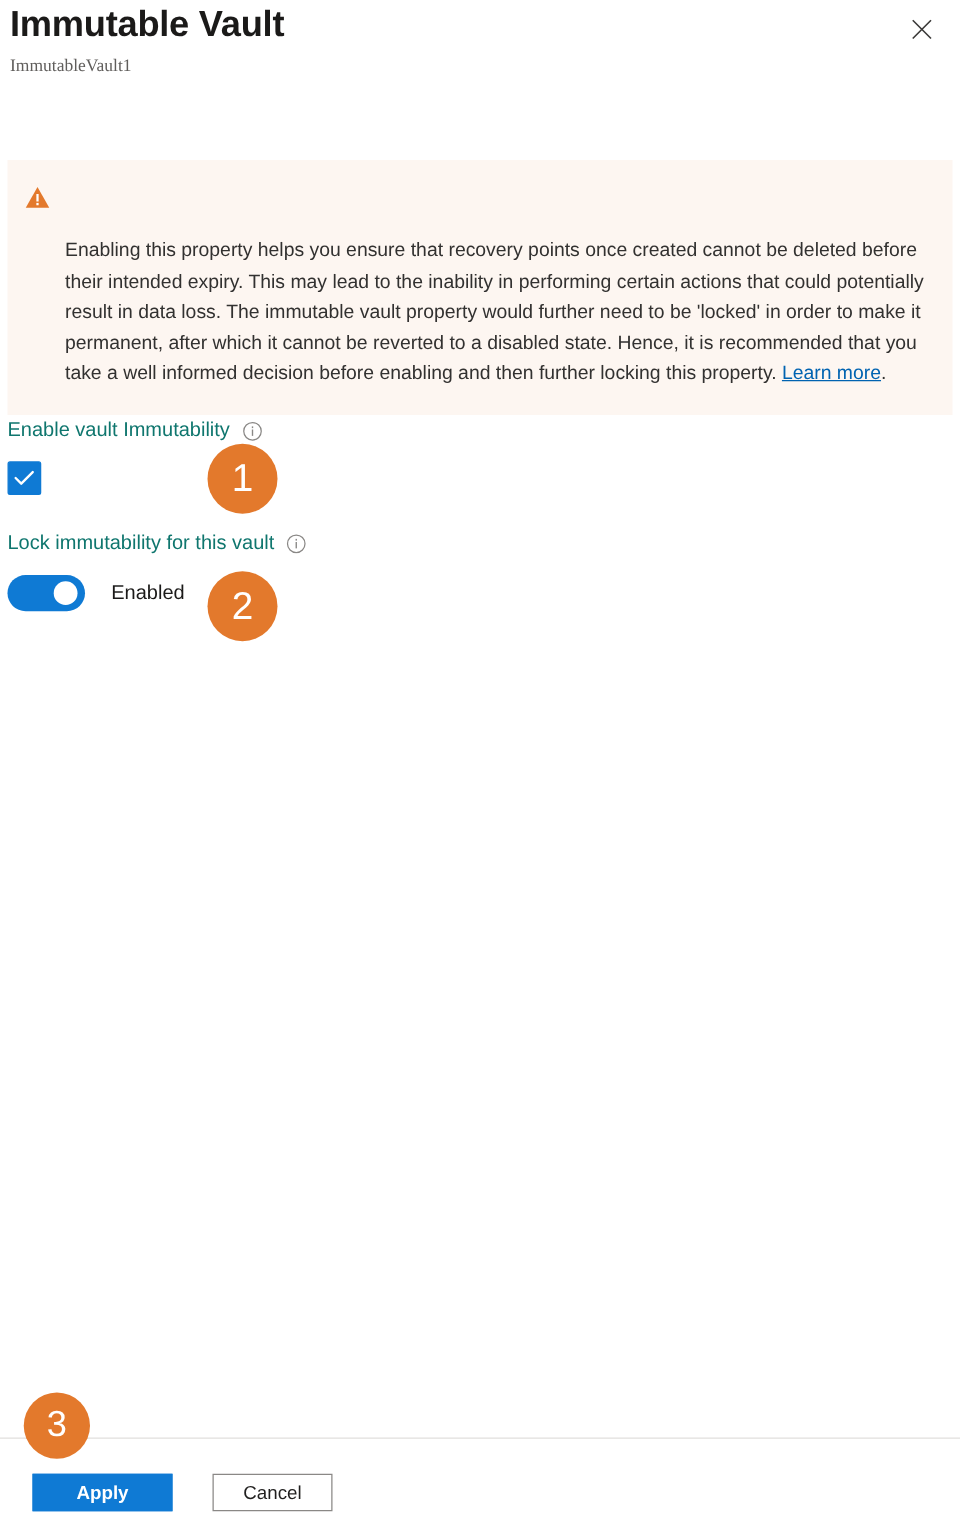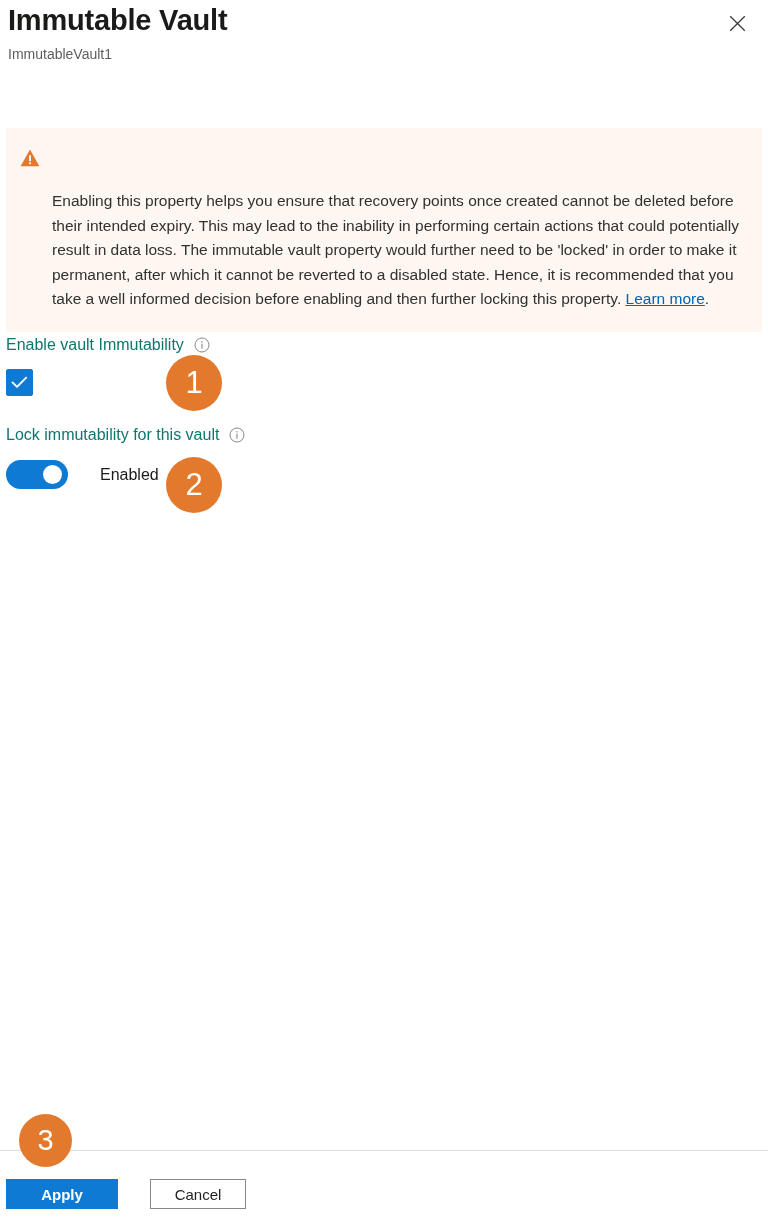--- a/index.html
+++ b/index.html
@@ -34,20 +34,21 @@
     white-space: nowrap;
   }
   .page-subtitle {
     position: absolute;
     left: 8px;
     top: 46px;
     font-size: 14px;
     font-weight: 400;
     color: #605e5c;
     white-space: nowrap;
+    font-family: Liberation Serif, serif;
   }
   .close-button {
     position: absolute;
     right: 14px;
     top: 6px;
     width: 34px;
     height: 34px;
     display: flex;
     align-items: center;
     justify-content: center;
@@ -151,21 +152,21 @@
   .toggle .knob {
     position: absolute;
     top: 5px;
     right: 6px;
     width: 19px;
     height: 19px;
     border-radius: 50%;
     background: #ffffff;
   }
   .toggle-label {
-    margin-left: 32px;
+    margin-left: 21px;
     font-size: 16px;
     color: #1b1a19;
     white-space: nowrap;
   }
 
   
   .footer-divider {
     position: absolute;
     left: 0;
     top: 1150px;
@@ -177,20 +178,21 @@
     position: absolute;
     height: 30px;
     box-sizing: border-box;
     font-family: "Liberation Sans", sans-serif;
     font-size: 15px;
     display: flex;
     align-items: center;
     justify-content: center;
     cursor: pointer;
     padding: 0;
+    margin-left: 20px;
   }
   .btn-apply {
     left: 6px;
     top: 1179px;
     width: 112px;
     background: #0f7ad4;
     border: 1px solid #0f7ad4;
     color: #ffffff;
     font-weight: 700;
   }

